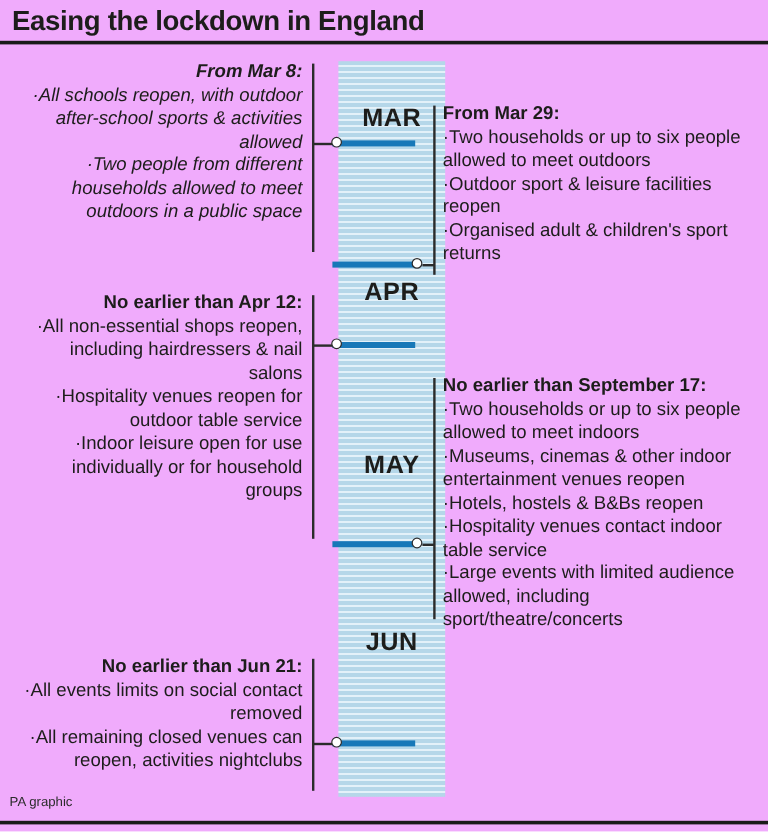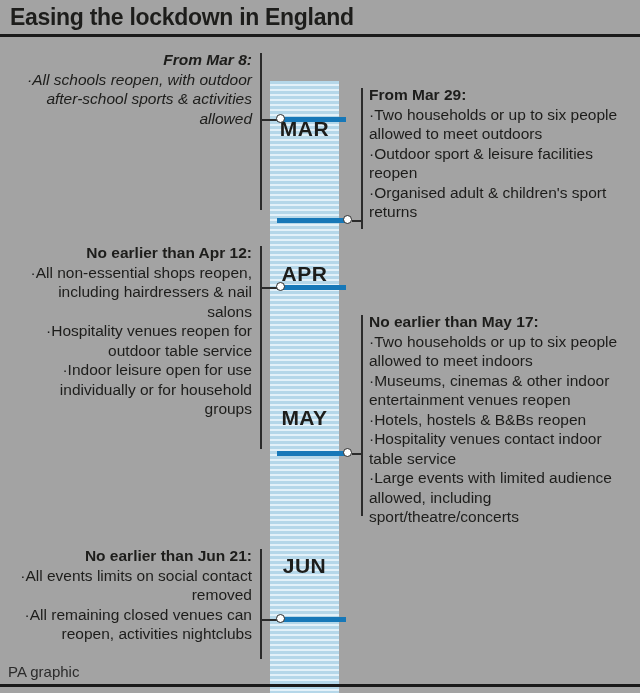--- a/index.html
+++ b/index.html
@@ -1,34 +1,33 @@
 <!DOCTYPE html>
 <html><head>
 <meta charset="utf-8">
 <style>
   html,body { margin:0; padding:0; background:#fff; }
   .page {
-    position:relative; width:640px; height:693px; background:#a3a3a3;
+    position:relative; width:640px; height:693px; background:#f0abfc;
     font-family:"Liberation Sans", sans-serif; color:#1d1d1b; overflow:hidden;
   }
   .title {
     position:absolute; left:10px; top:4px;
     font-size:23px; font-weight:bold; letter-spacing:-0.3px; white-space:nowrap;
   }
   .hrule { position:absolute; left:0; width:640px; background:#1a1a1a; }
   #title-rule  { top:34px; height:2.5px; }
   #bottom-rule { top:684px; height:2.5px; }
-  .source { position:absolute; left:8px; top:663px; font-size:15px; color:#2b2b2b; }
+  .source { position:absolute; left:8px; top:663px; font-size:11px; color:#2b2b2b; }
 
   
   .column {
-    position:absolute; left:270px; top:51px; width:69px; height:613px;
+    position:absolute; left:282px; top:51px; width:89px; height:613px;
     background:repeating-linear-gradient(to bottom,
       #b5d7e9 0px, #b5d7e9 3px, #e3f1f9 3px, #e3f1f9 5px);
-    margin-top:30px;
   }
   .month {
     position:absolute; left:0; width:100%; text-align:center;
     font-weight:bold; font-size:21px; letter-spacing:0.5px; color:#1d1d1b;
   }
   #month-mar { top:36px; }
   #month-apr { top:181px; }
   #month-may { top:325px; }
   #month-jun { top:473px; }
 
@@ -115,20 +114,21 @@
   <div class="vrule" id="rule-mar8"></div>
   <div class="vrule" id="rule-mar29"></div>
   <div class="vrule" id="rule-apr12"></div>
   <div class="vrule" id="rule-may17"></div>
   <div class="vrule" id="rule-jun21"></div>
 
   <div class="event left" id="event-mar8">
     <div class="ev-heading">From Mar 8:</div>
     <div class="ev-bullets">
         <div class="bullet">All schools reopen, with outdoor after-school sports &amp; activities allowed</div>
+        <div class="bullet">Two people from different households allowed to meet outdoors in a public space</div>
       </div>
   </div>
 
   <div class="event right" id="event-mar29">
     <div class="ev-heading">From Mar 29:</div>
     <div class="ev-bullets">
         <div class="bullet">Two households or up to six people allowed to meet outdoors</div>
         <div class="bullet">Outdoor sport &amp; leisure facilities reopen</div>
         <div class="bullet">Organised adult &amp; children's sport returns</div>
       </div>
@@ -137,21 +137,21 @@
   <div class="event left" id="event-apr12">
     <div class="ev-heading">No earlier than Apr 12:</div>
     <div class="ev-bullets">
         <div class="bullet">All non-essential shops reopen, including hairdressers &amp; nail salons</div>
         <div class="bullet">Hospitality venues reopen for outdoor table service</div>
         <div class="bullet">Indoor leisure open for use individually or for household groups</div>
       </div>
   </div>
 
   <div class="event right" id="event-may17">
-    <div class="ev-heading">No earlier than May 17:</div>
+    <div class="ev-heading">No earlier than September 17:</div>
     <div class="ev-bullets">
         <div class="bullet">Two households or up to six people allowed to meet indoors</div>
         <div class="bullet">Museums, cinemas &amp; other indoor entertainment venues reopen</div>
         <div class="bullet">Hotels, hostels &amp; B&amp;Bs reopen</div>
         <div class="bullet">Hospitality venues contact indoor table service</div>
         <div class="bullet">Large events with limited audience allowed, including sport/theatre/concerts</div>
       </div>
   </div>
 
   <div class="event left" id="event-jun21">

